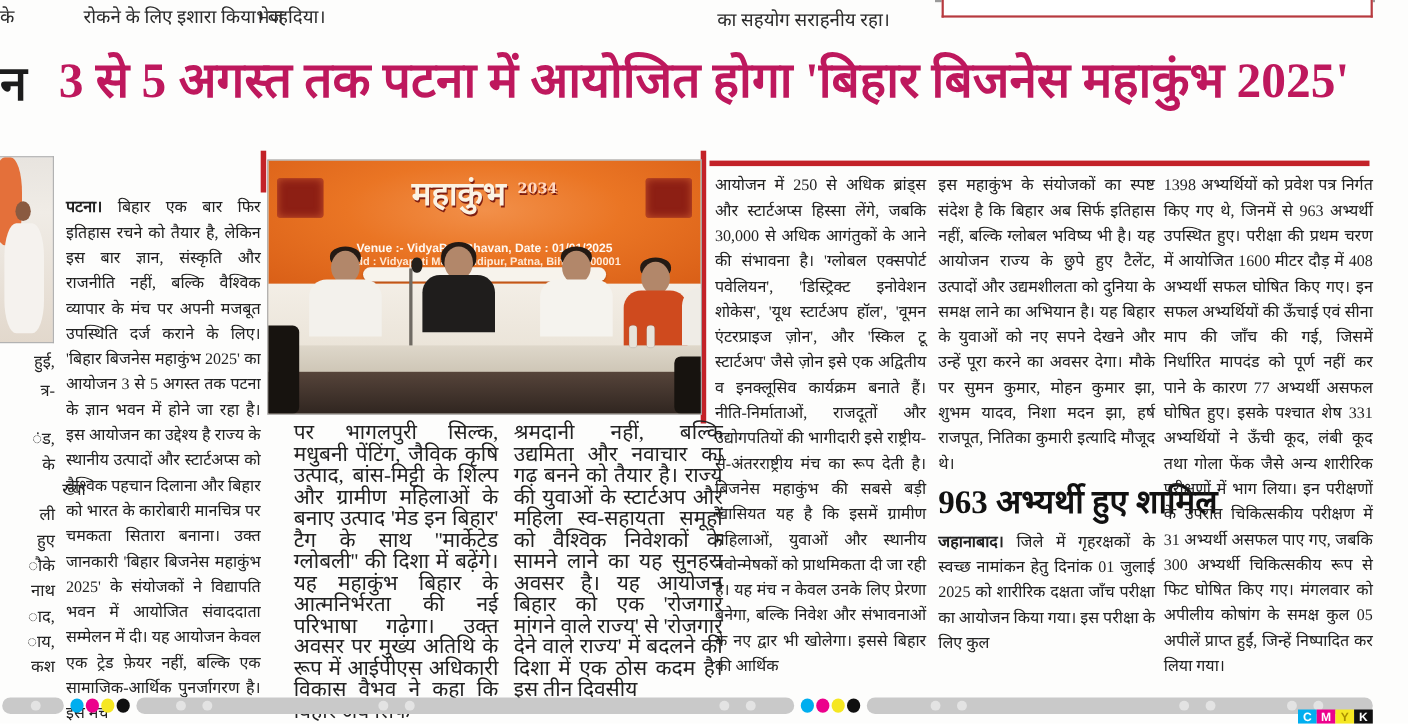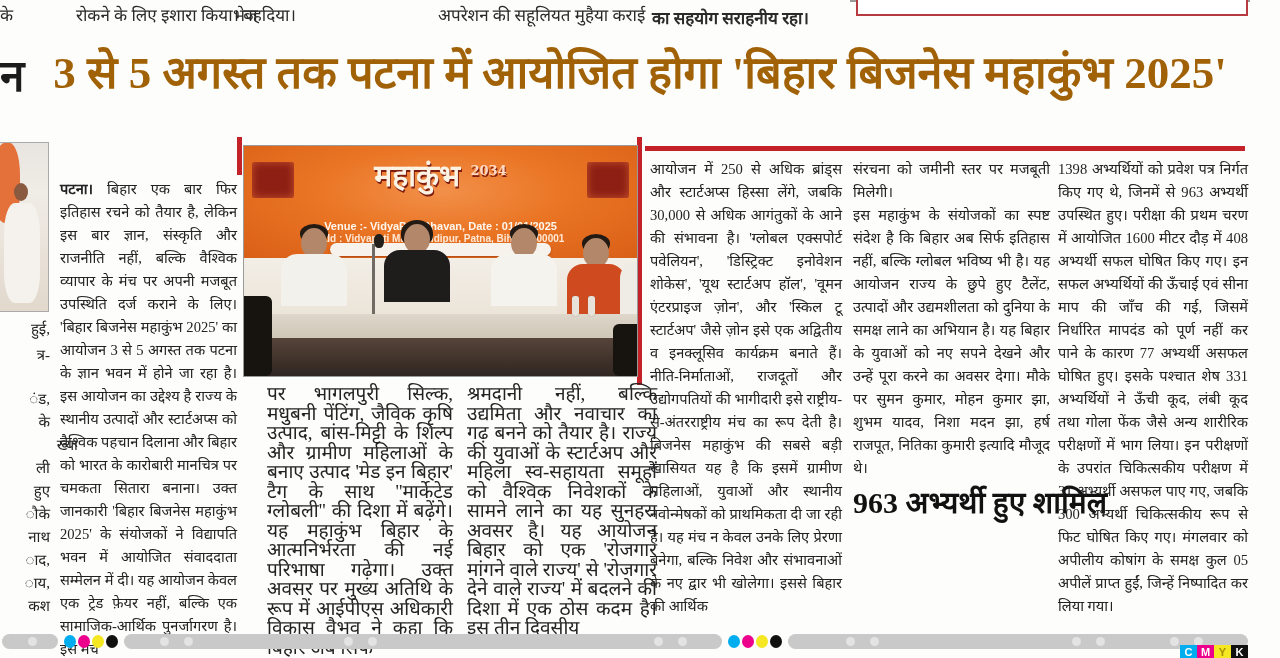--- a/index.html
+++ b/index.html
@@ -4,21 +4,21 @@
 <style>
   html,body{margin:0;padding:0;background:#ffffff;}
   #page{position:relative;width:1280px;height:658px;background:#fdfdfc;overflow:hidden;
         font-family:"Liberation Serif","DejaVu Sans",serif;color:#1c1c1c;}
   .abs{position:absolute;}
   
   .topfrag{font-size:17px;color:#2a2a2a;white-space:nowrap;}
   .topline{height:2px;background:#9a9a9a;}
   .topbox{border:2px solid #b73a3f;border-top:none;background:#fff;}
   
-  .headline{font-size:45px;font-weight:bold;color:#a16207;letter-spacing:0px;white-space:nowrap;}
+  .headline{font-size:45px;font-weight:bold;color:#be185d;letter-spacing:0px;white-space:nowrap;}
   .headfrag{font-size:44px;font-weight:bold;}
   .redbanner{background:#c32228;color:#ffffff;text-align:center;font-weight:bold;font-size:27px;line-height:37px;}
   
   .redrule{background:#c32228;}
   .bylinebox{border-top:3px solid #111;border-bottom:2px solid #111;font-weight:bold;
              font-size:16.5px;text-align:center;padding:3px 0 4px 0;}
   
   .col{font-size:14.6px;line-height:23px;text-align:justify;text-justify:inter-word;color:#222;}
   .col p{margin:0;}
   .col .dateline{font-weight:bold;}
@@ -65,22 +65,21 @@
      font-weight:bold;font-size:11px;text-align:center;line-height:15px;}
 </style>
 </head>
 <body>
 
 <div id="page">
 
   <div class="abs topfrag" style="left:0;top:3px;">के</div>
   <div class="abs topfrag" style="left:76px;top:3px;">रोकने के लिए इशारा किया। वह</div>
   <div class="abs topfrag" style="left:233px;top:3px;">भेज दिया।</div>
-  <div class="abs topfrag" style="left:438px;top:3px;">अपरेशन की सहूलियत मुहैया कराई</div>
-  <div class="abs topfrag" style="left:652px;top:6px;font-weight:bold;">का सहयोग सराहनीय रहा।</div>
+  <div class="abs topfrag" style="left:652px;top:6px;">का सहयोग सराहनीय रहा।</div>
   <div class="abs topline" style="left:850px;top:0;width:400px;"></div>
   <div class="abs topbox" style="left:856px;top:0;width:388px;height:14px;"></div>
 
   <div class="abs headfrag" style="left:0;top:44px;">न</div>
   <div class="abs headline" style="left:35px;top:40px;width:1210px;text-align:center;">3 से 5 अगस्त तक पटना में आयोजित होगा 'बिहार बिजनेस महाकुंभ 2025'</div>
 
 
   <div class="abs redrule" style="left:645px;top:146px;width:600px;height:5px;"></div>
   <div class="abs redrule" style="left:237px;top:137px;width:5px;height:38px;"></div>
   <div class="abs redrule" style="left:637px;top:137px;width:5px;height:248px;"></div>
@@ -158,23 +157,23 @@
   </div>
   <div class="abs col colsm" style="left:443px;top:384px;width:190px;height:250px;">
     <p>श्रमदानी नहीं, बल्कि उद्यमिता और नवाचार का गढ़ बनने को तैयार है। राज्य की युवाओं के स्टार्टअप और महिला स्व-सहायता समूहों को वैश्विक निवेशकों के सामने लाने का यह सुनहरा अवसर है। यह आयोजन बिहार को एक 'रोजगार मांगने वाले राज्य' से 'रोजगार देने वाले राज्य' में बदलने की दिशा में एक ठोस कदम है। इस तीन दिवसीय</p>
   </div>
 
   <div class="abs col" style="left:650px;top:158px;width:192px;height:475px;">
     <p>आयोजन में 250 से अधिक ब्रांड्स और स्टार्टअप्स हिस्सा लेंगे, जबकि 30,000 से अधिक आगंतुकों के आने की संभावना है। 'ग्लोबल एक्सपोर्ट पवेलियन', 'डिस्ट्रिक्ट इनोवेशन शोकेस', 'यूथ स्टार्टअप हॉल', 'वूमन एंटरप्राइज ज़ोन', और 'स्किल टू स्टार्टअप' जैसे ज़ोन इसे एक अद्वितीय व इनक्लूसिव कार्यक्रम बनाते हैं। नीति-निर्माताओं, राजदूतों और उद्योगपतियों की भागीदारी इसे राष्ट्रीय-से-अंतरराष्ट्रीय मंच का रूप देती है। बिजनेस महाकुंभ की सबसे बड़ी खासियत यह है कि इसमें ग्रामीण महिलाओं, युवाओं और स्थानीय नवोन्मेषकों को प्राथमिकता दी जा रही है। यह मंच न केवल उनके लिए प्रेरणा बनेगा, बल्कि निवेश और संभावनाओं के नए द्वार भी खोलेगा। इससे बिहार की आर्थिक</p>
   </div>
 
   <div class="abs col" style="left:853px;top:158px;width:197px;height:475px;">
-    <p>संरचना को जमीनी स्तर पर मजबूती मिलेगी।</p>
     <p>इस महाकुंभ के संयोजकों का स्पष्ट संदेश है कि बिहार अब सिर्फ इतिहास नहीं, बल्कि ग्लोबल भविष्य भी है। यह आयोजन राज्य के छुपे हुए टैलेंट, उत्पादों और उद्यमशीलता को दुनिया के समक्ष लाने का अभियान है। यह बिहार के युवाओं को नए सपने देखने और उन्हें पूरा करने का अवसर देगा। मौके पर सुमन कुमार, मोहन कुमार झा, शुभम यादव, निशा मदन झा, हर्ष राजपूत, नितिका कुमारी इत्यादि मौजूद थे।</p>
     <div class="subhead2" style="margin:6px 0 8px 0;">963 अभ्यर्थी हुए शामिल</div>
+    <p><span class="dateline">जहानाबाद।</span><span> जिले में गृहरक्षकों के स्वच्छ नामांकन हेतु दिनांक 01 जुलाई 2025 को शारीरिक दक्षता जाँच परीक्षा का आयोजन किया गया। इस परीक्षा के लिए कुल</span></p>
   </div>
 
   <div class="abs col" style="left:1058px;top:158px;width:190px;height:475px;">
     <p>1398 अभ्यर्थियों को प्रवेश पत्र निर्गत किए गए थे, जिनमें से 963 अभ्यर्थी उपस्थित हुए। परीक्षा की प्रथम चरण में आयोजित 1600 मीटर दौड़ में 408 अभ्यर्थी सफल घोषित किए गए। इन सफल अभ्यर्थियों की ऊँचाई एवं सीना माप की जाँच की गई, जिसमें निर्धारित मापदंड को पूर्ण नहीं कर पाने के कारण 77 अभ्यर्थी असफल घोषित हुए। इसके पश्चात शेष 331 अभ्यर्थियों ने ऊँची कूद, लंबी कूद तथा गोला फेंक जैसे अन्य शारीरिक परीक्षणों में भाग लिया। इन परीक्षणों के उपरांत चिकित्सकीय परीक्षण में 31 अभ्यर्थी असफल पाए गए, जबकि 300 अभ्यर्थी चिकित्सकीय रूप से फिट घोषित किए गए। मंगलवार को अपीलीय कोषांग के समक्ष कुल 05 अपीलें प्राप्त हुईं, जिन्हें निष्पादित कर लिया गया।</p>
   </div>
 
   <div class="bar" style="left:2px;width:56px;"></div>
   <div class="bardot" style="left:28px;"></div>
   <div class="cdot" style="left:64px;background:#00aeef;"></div>
   <div class="cdot" style="left:78px;background:#ec008c;"></div>

